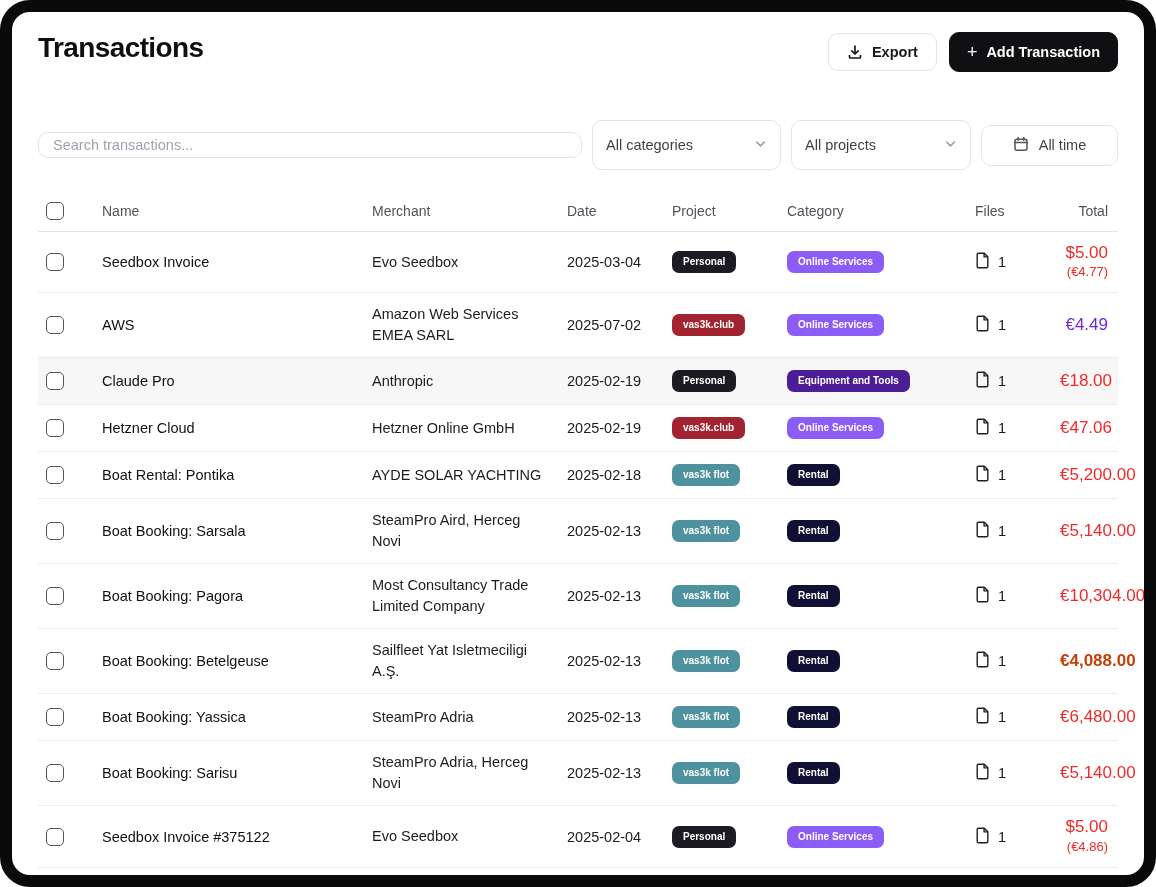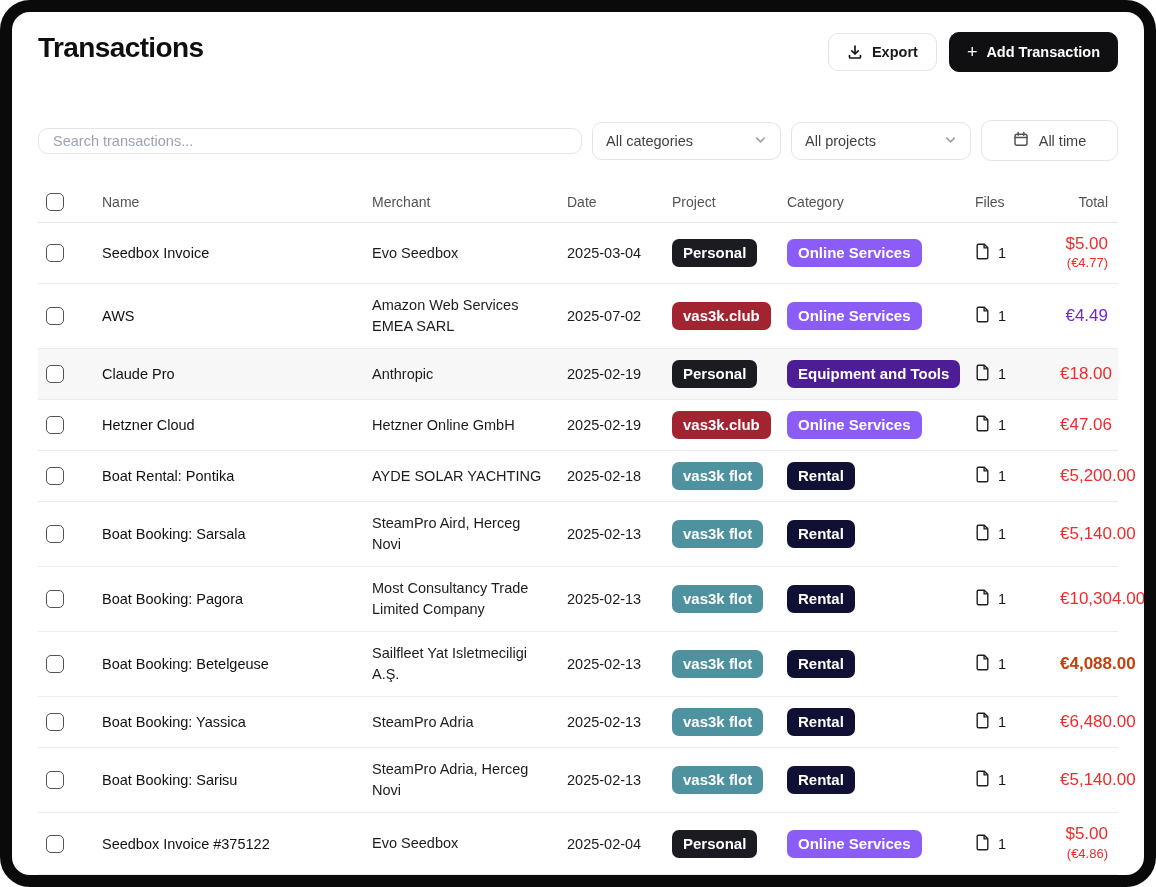--- a/index.html
+++ b/index.html
@@ -21,21 +21,21 @@
              font-size:14.5px; font-weight:700; color:#fff; }
   .btn svg { display:block; }
 
   
   .filters { display:flex; justify-content:space-between; align-items:center; margin-top:48px; }
   .search-box { width:544px; height:26px; border:1px solid #e4e4e7; border-radius:10px;
                 display:flex; align-items:center; padding:0 14px; background:#fff; }
   .search-box input { border:none; outline:none; width:100%; font-size:14.5px;
                       font-family:"Liberation Sans", sans-serif; color:#18181b; background:transparent; }
   .search-box input::placeholder { color:#9ca3af; }
-  .select { height:38px; border:1px solid #e4e4e7; border-radius:10px; background:#fff;
+  .select { height:50px; border:1px solid #e4e4e7; border-radius:10px; background:#fff;
             display:flex; align-items:center; justify-content:space-between; padding:0 13px;
             font-size:14.5px; color:#3f3f46; cursor:pointer; }
   .select-categories { width:189px; }
   .select-projects { width:180px; }
   .daterange { width:137px; height:41px; border:1px solid #e4e4e7; border-radius:10px; background:#fff;
                display:flex; align-items:center; justify-content:center; gap:10px;
                font-size:14.5px; color:#3f3f46; cursor:pointer; }
 
   
   .table { margin-top:20px; }
@@ -45,21 +45,21 @@
   .th { font-size:14px; font-weight:400; color:#52525b; }
   .th-total { text-align:right; padding-right:10px; }
   .checkbox { width:18px; height:18px; border:1.5px solid #52525b; border-radius:5px;
               background:#fff; margin-left:8px; cursor:pointer; }
   .row { border-bottom:1px solid #ececee; padding:11px 0; min-height:47px; cursor:pointer; }
   .row:last-child { border-bottom:none; }
   .row.highlighted { background:#f7f7f8; }
   .cell-name { font-size:14.5px; font-weight:500; color:#111113; padding-right:14px; }
   .cell-merchant { font-size:14.5px; color:#1c1c21; line-height:1.45; padding-right:16px; }
   .cell-date { font-size:14.5px; color:#1c1c21; }
-  .badge { display:inline-block; color:#fff; font-size:15px; font-weight:700;
+  .badge { display:inline-block; color:#fff; font-size:10px; font-weight:700;
            padding:5px 11px; border-radius:7px; white-space:nowrap; line-height:1.2; }
   .cell-files { display:flex; align-items:center; gap:8px; font-size:14.5px; color:#18181b; }
   .cell-total { text-align:right; padding-right:10px; }
   .amount-main { font-size:17px; line-height:1.2; }
   .amount-sub { font-size:13px; line-height:1.3; margin-top:1px; }
 </style>
 </head>
 <body>
 
 <div class="frame">

